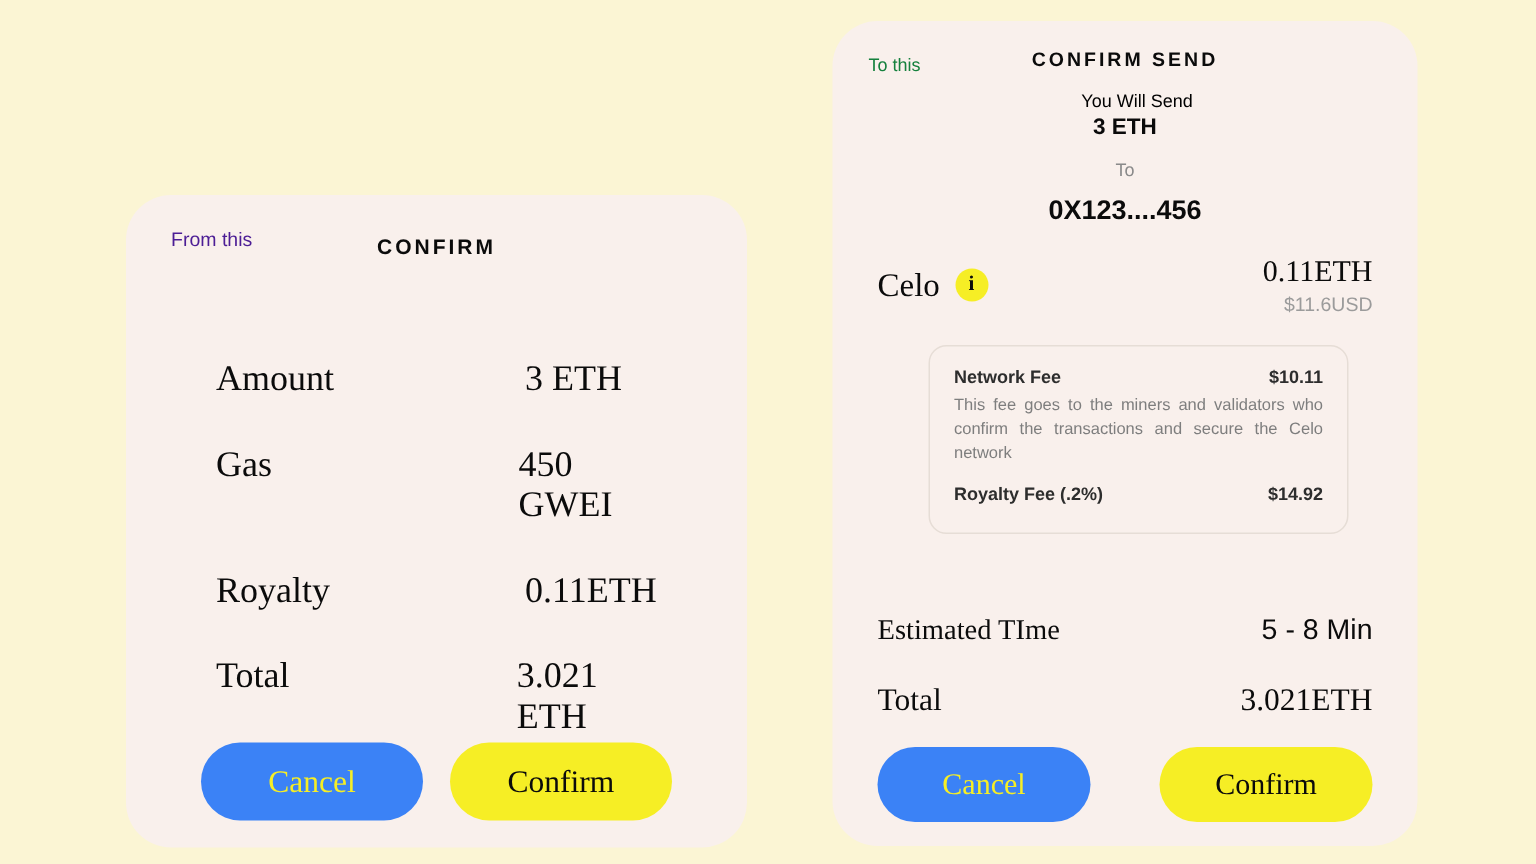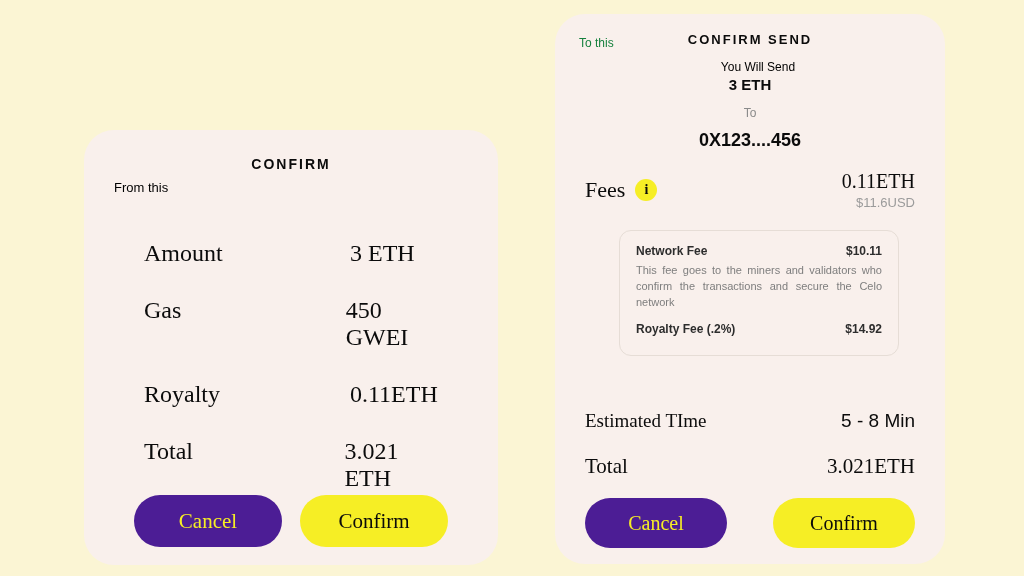--- a/index.html
+++ b/index.html
@@ -16,21 +16,21 @@
     
     .card-left {
       position:absolute;
       left:84px; top:130px;
       width:414px; height:435px;
       background:#f9f0ec;
       border-radius:30px;
       padding:22px 30px 0 30px;
     }
     .from-label {
-      font-size:13px; color:#000000;margin-top:28px;
+      font-size:13px; color:#4c1d95;
     }
     .card-left .title {
       position:absolute; top:26px; left:0; right:0;
       text-align:center;
       font-family:Arial, sans-serif;
       font-size:14px; font-weight:900; letter-spacing:2px;
     }
     .left-rows {
       position:absolute; left:60px; right:50px; top:110px;
     }
@@ -40,21 +40,21 @@
     .btnrow {
       position:absolute; left:50px; right:50px; bottom:18px;
       display:flex; justify-content:space-between;
     }
     .btn {
       width:148px; height:52px; border-radius:34px;
       display:flex; align-items:center; justify-content:center;
       font-family:Georgia, serif; font-size:21px;
       cursor:pointer; border:none;
     }
-    .btn.black { background:#4c1d95; color:#f6ee25; }
+    .btn.black { background:#3b82f6; color:#f6ee25; }
     .btn.yellow{ background:#f6ee25; color:#0b0b0b; }
 
     
     .card-right {
       position:absolute;
       left:555px; top:14px;
       width:390px; height:550px;
       background:#f9f0ec;
       border-radius:30px;
       padding:16px 0 0 0;
@@ -159,21 +159,21 @@
 <div class="card-right">
   <div class="to-label sans">To this</div>
   <div class="title">CONFIRM SEND</div>
 
   <div class="ysend sans">You Will Send</div>
   <div class="amount-big sans">3 ETH</div>
   <div class="to-word sans">To</div>
   <div class="addr sans">0X123....456</div>
 
   <div class="fees-line">
-    <div class="lbl">Fees</div>
+    <div class="lbl">Celo</div>
     <div class="info-dot">i</div>
     <div class="val">
       <div class="eth">0.11ETH</div>
       <div class="usd sans">$11.6USD</div>
     </div>
   </div>
 
   <div class="feebox sans">
     <div class="fh">
       <span>Network Fee</span>

